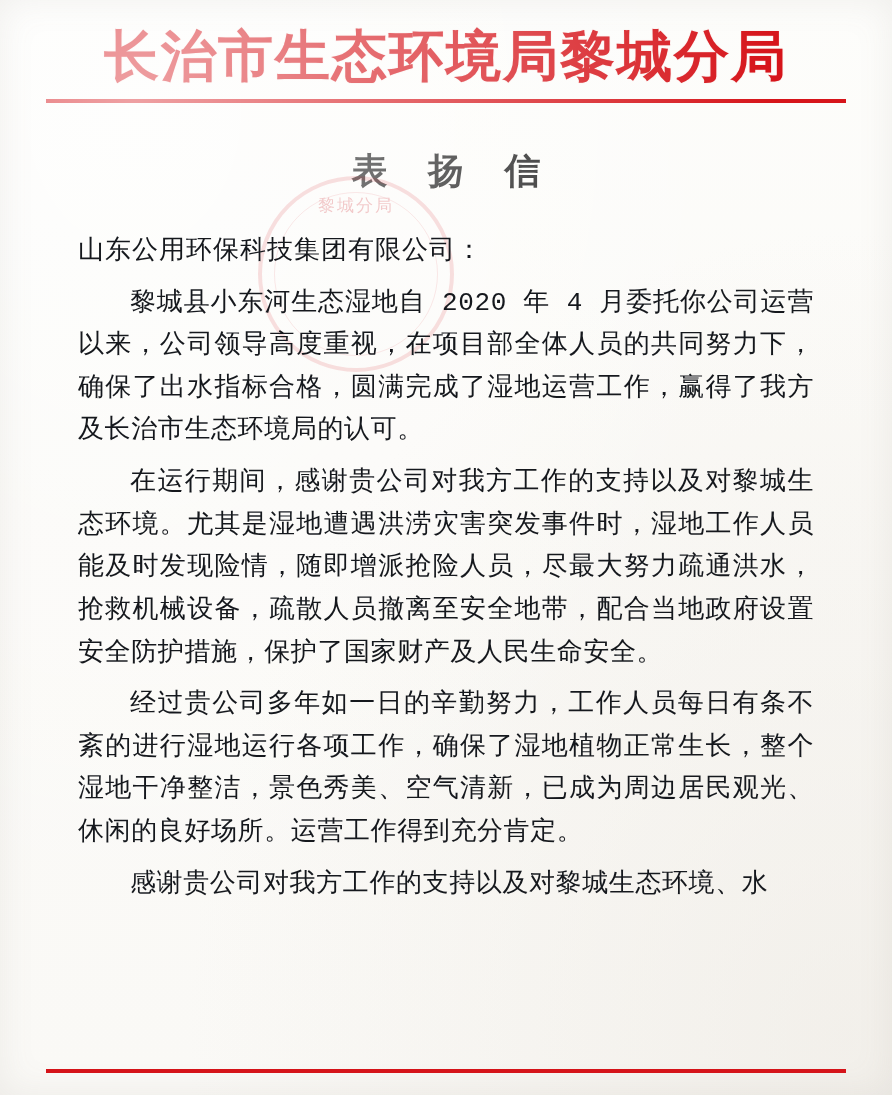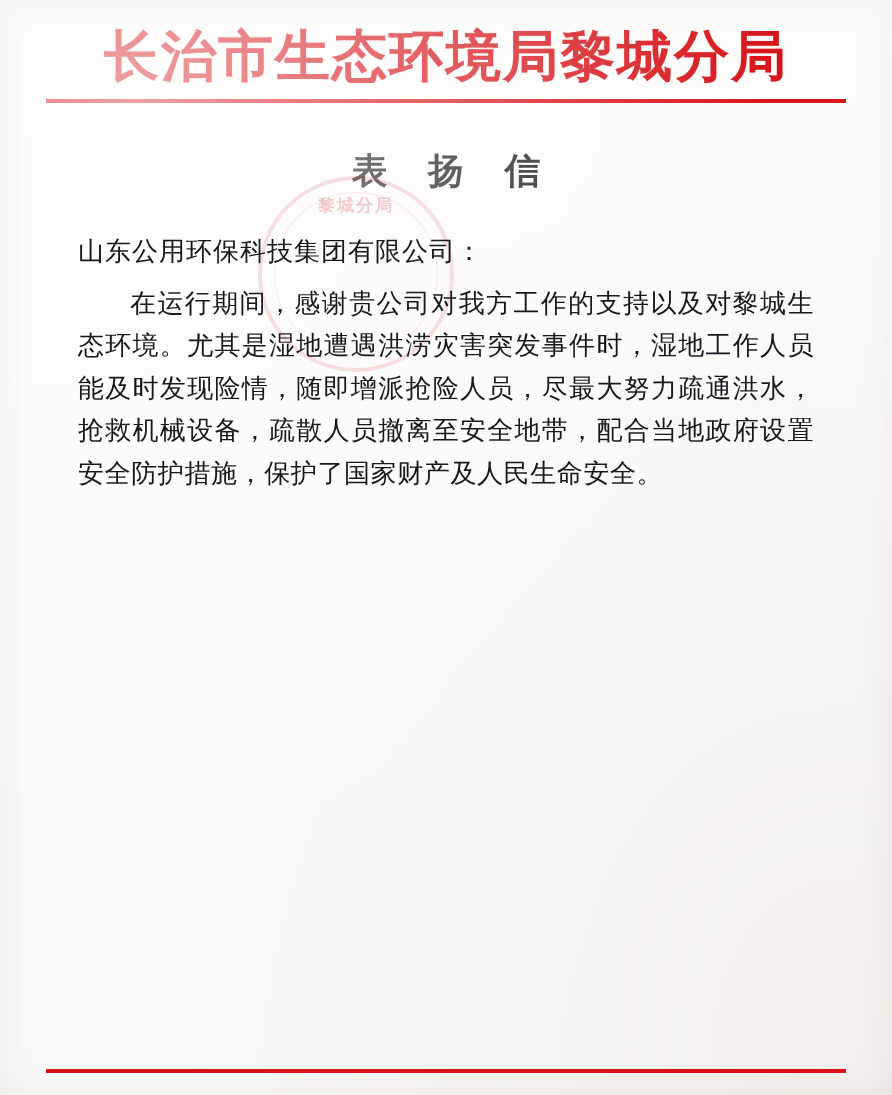--- a/index.html
+++ b/index.html
@@ -74,21 +74,21 @@
     left: 258px;
     top: 176px;
     width: 188px;
     height: 188px;
     border: 4px solid rgba(214,32,40,0.30);
     border-radius: 50%;
     opacity: 0.45;
     pointer-events: none;
     color: rgba(206,28,36,0.5);
     font-size: 17px;
-    font-weight: bold;
+    font-weight: normal;
     letter-spacing: 2px;
   }
   .seal-inner {
     position: absolute;
     inset: 12px;
     border-radius: 50%;
     border: 1px solid rgba(214,32,40,0.22);
   }
   .seal-text {
     position: absolute;
@@ -96,20 +96,21 @@
     left: 0;
     right: 0;
     text-align: center;
     white-space: nowrap;
   }
 
   
   .body-wrap {
     position: relative;
     margin: 34px 78px 12px 78px;
+    font-family: Liberation Mono, monospace;
   }
   .salutation {
     font-size: 26px;
     color: #15181d;
     line-height: 1.62;
     letter-spacing: 1px;
   }
   p.para {
     font-size: 26px;
     color: #15181d;
@@ -154,18 +155,21 @@
   <div class="doc-title">表 扬 信</div>
 
   <div class="seal">
     <div class="seal-inner"></div>
     <div class="seal-text">黎城分局</div>
   </div>
 
   <div class="body-wrap">
     <div class="salutation">山东公用环保科技集团有限公司：</div>
 
+    <p class="para">黎城县小东河生态湿地自 2020 年 4 月委托你公司运营以来，公司领导高度重视，在项目部全体人员的共同努力下，确保了出水指标合格，圆满完成了湿地运营工作，赢得了我方及长治市生态环境局的认可。</p>
     <p class="para">在运行期间，感谢贵公司对我方工作的支持以及对黎城生态环境。尤其是湿地遭遇洪涝灾害突发事件时，湿地工作人员能及时发现险情，随即增派抢险人员，尽最大努力疏通洪水，抢救机械设备，疏散人员撤离至安全地带，配合当地政府设置安全防护措施，保护了国家财产及人民生命安全。</p>
+    <p class="para">经过贵公司多年如一日的辛勤努力，工作人员每日有条不紊的进行湿地运行各项工作，确保了湿地植物正常生长，整个湿地干净整洁，景色秀美、空气清新，已成为周边居民观光、休闲的良好场所。运营工作得到充分肯定。</p>
+    <p class="para">感谢贵公司对我方工作的支持以及对黎城生态环境、水</p>
   </div>
 
   <div class="rule-bottom"></div>
   <div class="edge-shadow"></div>
 </div>
 
 </body></html>

